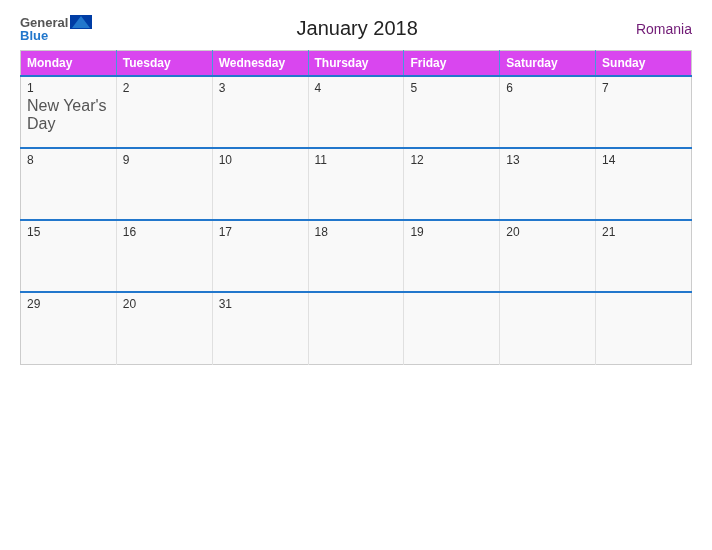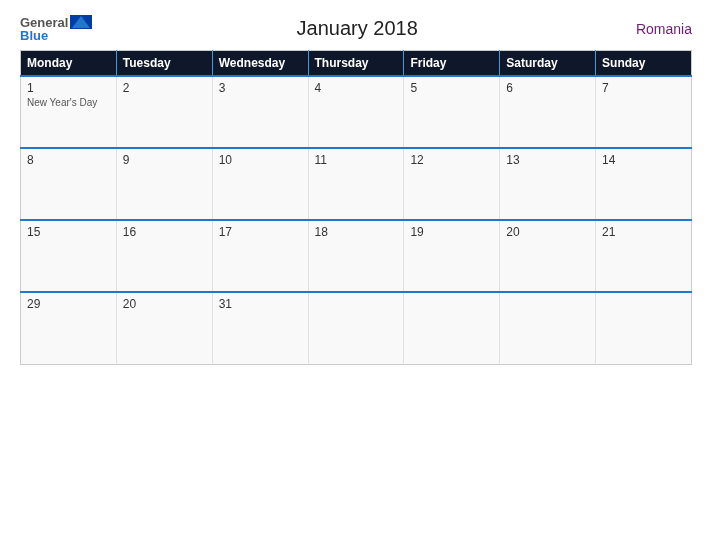--- a/index.html
+++ b/index.html
@@ -59,21 +59,21 @@
       color: #701a75;
       min-width: 70px;
       text-align: right;
     }
     .calendar {
       width: 100%;
       border-collapse: collapse;
       border: 1px solid #ccc;
     }
     .calendar thead tr {
-      background-color: #0f172a;
+      background-color: #d946ef;
     }
     .calendar thead th {
       color: #fff;
       font-size: 12px;
       font-weight: bold;
       padding: 5px 6px;
       text-align: left;
       border-right: 1px solid #4499dd;
       width: calc(100% / 7);
     }
@@ -99,21 +99,21 @@
     .calendar tbody tr:nth-child(even) td {
       background: #f9f9f9;
     }
     .day-number {
       font-size: 12px;
       color: #333;
       display: block;
       margin-bottom: 2px;
     }
     .holiday {
-      font-size: 10px;
+      font-size: 16px;
       color: #555;
       display: block;
       margin-top: 1px;
     }
     .empty {
       background: #f9f9f9;
     }
   </style>
 </head>
 <body>

